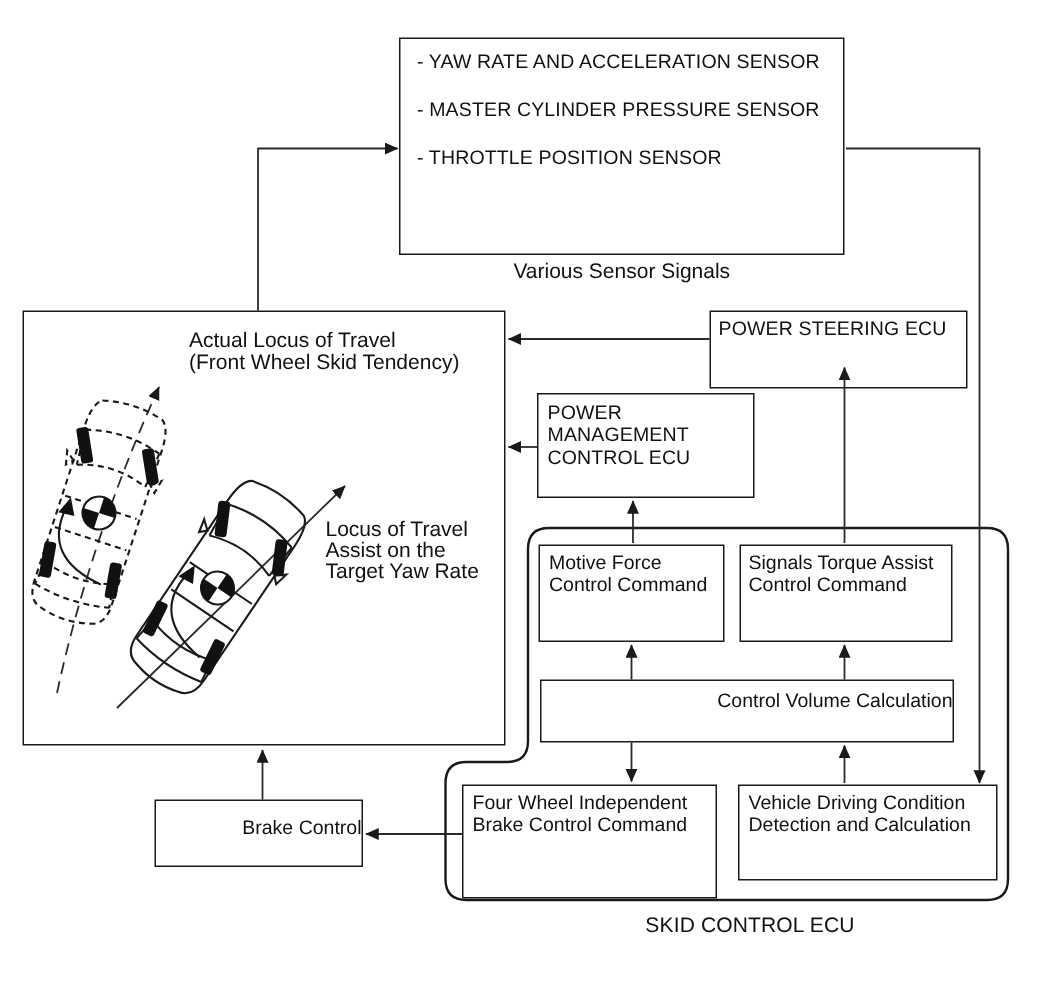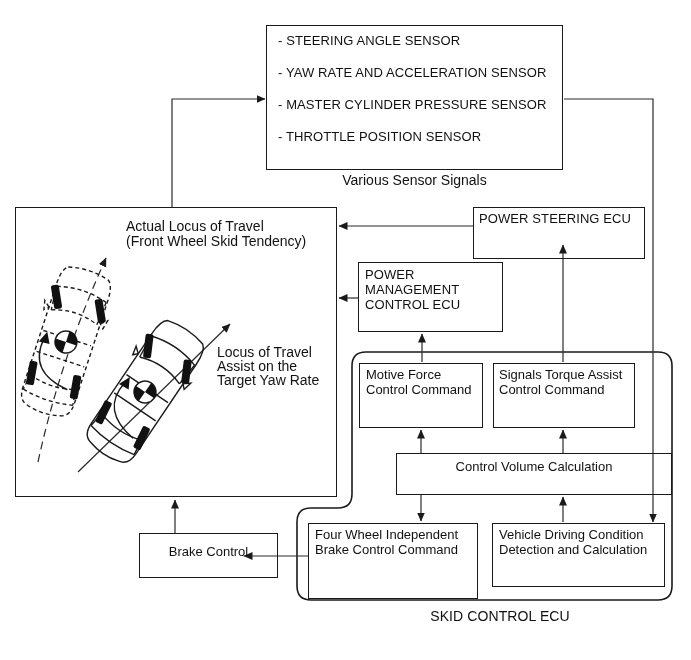--- a/index.html
+++ b/index.html
@@ -12,21 +12,21 @@
   .box{
     position:absolute;box-sizing:border-box;border:1.5px solid #1a1a1a;
     background:transparent;z-index:2;font-size:13px;line-height:15px;
   }
   .pad{padding:3px 5px;}
   .lbl{position:absolute;z-index:2;font-size:14px;white-space:nowrap;}
   .caption{text-align:center;}
   .sensor-list{display:flex;flex-direction:column;gap:19px;padding:8px 0 0 11px;}
   .sensor-list div{font-size:13px;line-height:13px;letter-spacing:.1px;white-space:nowrap;}
   .upper{letter-spacing:.1px;}
-  .center-txt{text-align:center;margin-left:36px;}
+  .center-txt{text-align:right;}
   .car{stroke:#1a1a1a;fill:none;stroke-width:1.4;}
   .wire{stroke:#2a2a2a;stroke-width:1.2;fill:none;}
   .thick{stroke:#1a1a1a;stroke-width:1.6;fill:none;}
 </style>
 </head>
 <body>
 
 <div id="stage">
 
   <svg id="wires" width="691" height="660" viewBox="0 0 691 660">
@@ -78,21 +78,20 @@
 
     <path class="wire" stroke-width="1.5" stroke-dasharray="8 5" d="M38 462 Q60 360 106 258" marker-end="url(#arr)"></path>
     <path class="wire" stroke-width="1.5" d="M78 472 Q150 402 230 324" marker-end="url(#arr)"></path>
 
     <use class="car" href="#car" transform="translate(66 342) rotate(18)" stroke-dasharray="4 3"></use>
     <use class="car" href="#car" transform="translate(145 392) rotate(34)"></use>
   </svg>
 
   <div class="box" style="left:266px;top:25px;width:297px;height:145px;">
     <div class="sensor-list">
-      <div>- STEERING ANGLE SENSOR</div>
       <div>- YAW RATE AND ACCELERATION SENSOR</div>
       <div>- MASTER CYLINDER PRESSURE SENSOR</div>
       <div>- THROTTLE POSITION SENSOR</div>
     </div>
   </div>
   <div class="lbl caption" style="left:266px;top:172px;width:297px;">Various Sensor Signals</div>
 
   <div class="box" style="left:15px;top:207px;width:322px;height:290px;"></div>
   <div class="lbl" style="left:126px;top:219px;line-height:14.5px;">
     <div>Actual Locus of Travel</div>

